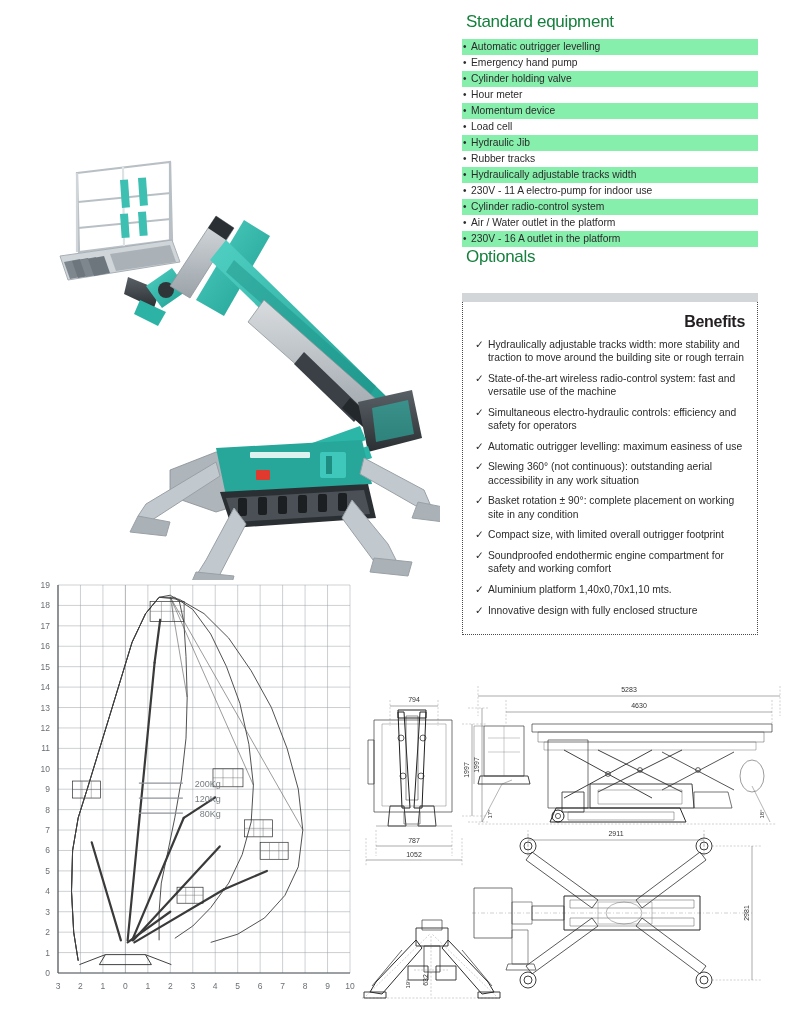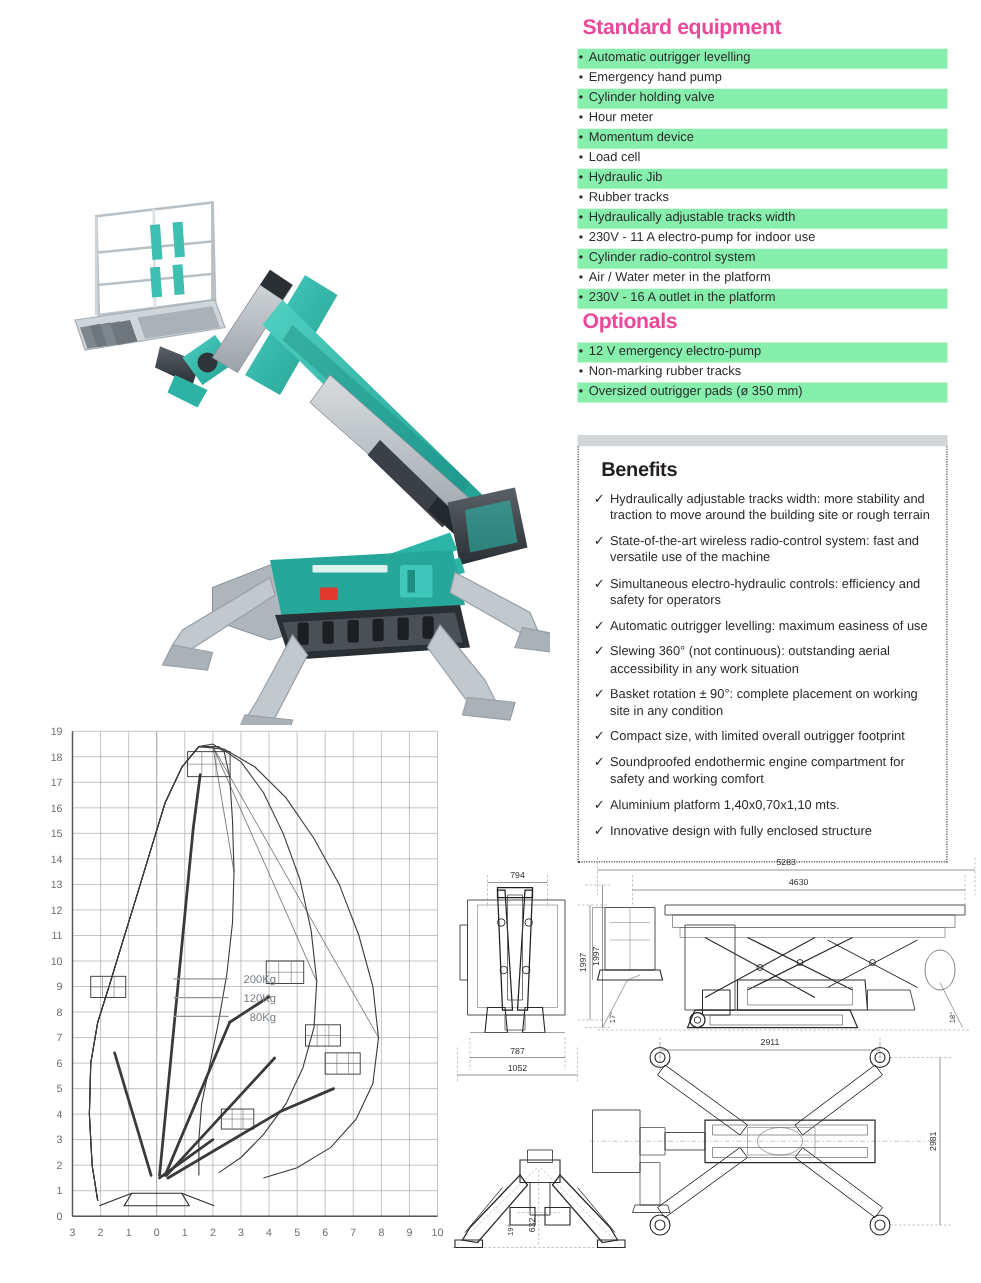--- a/index.html
+++ b/index.html
@@ -16,24 +16,24 @@
 
   
   .right-col {
     position: absolute;
     left: 462px;
     top: 12px;
     width: 296px;
   }
   .sec-title {
     font-size: 17px;
-    font-weight: bold;
+    font-weight: normal;
     letter-spacing: -0.3px;
     margin: 0 0 7px 4px;
-    color: #ec4899;
+    color: #15803d;
   }
   .spec-list { list-style: none; margin: 0; padding: 0; }
   .spec-list li {
     font-size: 10.3px;
     line-height: 14px;
     padding: 1px 4px 1px 9px;
     position: relative;
     color: #2b2b2b;
   }
   .spec-list li.alt { background: #86efac; }
@@ -56,20 +56,21 @@
   .benefits-box {
     border: 1px dotted #4a4a4a;
     border-top: none;
     padding: 9px 12px 10px 12px;
   }
   .benefits-title {
     font-size: 16px;
     font-weight: bold;
     margin: 2px 0 7px 6px;
     letter-spacing: -0.3px;
+    text-align: right;
   }
   .benefit {
     font-size: 10.3px;
     line-height: 13.2px;
     margin-bottom: 7.5px;
     padding-left: 13px;
     position: relative;
     color: #2b2b2b;
   }
   .benefit .chk {
@@ -117,31 +118,26 @@
       <li>Emergency hand pump</li>
       <li class="alt">Cylinder holding valve</li>
       <li>Hour meter</li>
       <li class="alt">Momentum device</li>
       <li>Load cell</li>
       <li class="alt">Hydraulic Jib</li>
       <li>Rubber tracks</li>
       <li class="alt">Hydraulically adjustable tracks width</li>
       <li>230V - 11 A electro-pump for indoor use</li>
       <li class="alt">Cylinder radio-control system</li>
-      <li>Air / Water meter in the platform</li>
+      <li>Air / Water outlet in the platform</li>
       <li class="alt">230V - 16 A outlet in the platform</li>
     </ul>
 
   <div class="optionals-wrap">
     <h2 class="sec-title">Optionals</h2>
-    <ul class="spec-list" id="opt-list">
-        <li class="alt">12 V emergency electro-pump</li>
-        <li>Non-marking rubber tracks</li>
-        <li class="alt">Oversized outrigger pads (ø 350 mm)</li>
-      </ul>
   </div>
 
   <div class="benefits-bar"></div>
   <div class="benefits-box">
     <h2 class="benefits-title">Benefits</h2>
     <div id="ben-list">
         <div class="benefit"><span class="chk">✓</span>Hydraulically adjustable tracks width: more stability and traction to move around the building site or rough terrain</div>
         <div class="benefit"><span class="chk">✓</span>State-of-the-art wireless radio-control system: fast and versatile use of the machine</div>
         <div class="benefit"><span class="chk">✓</span>Simultaneous electro-hydraulic controls: efficiency and safety for operators</div>
         <div class="benefit"><span class="chk">✓</span>Automatic outrigger levelling: maximum easiness of use</div>

